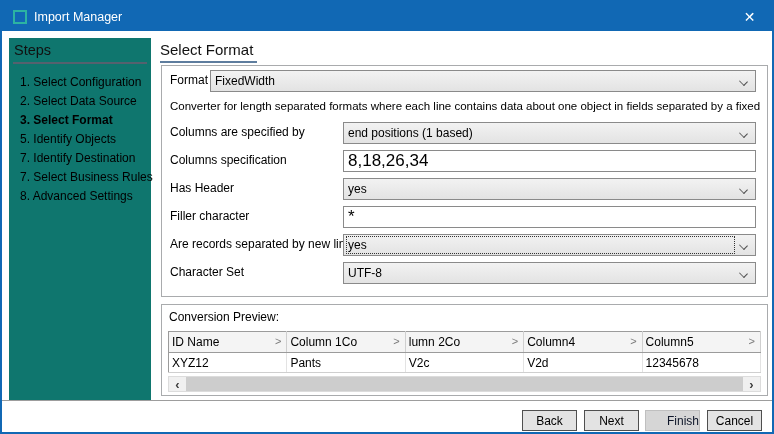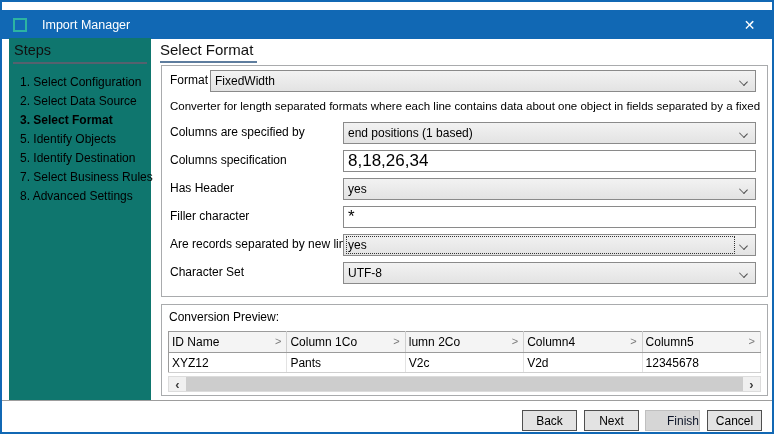--- a/index.html
+++ b/index.html
@@ -11,25 +11,24 @@
   }
   .window {
     position: relative;
     width: 774px; height: 434px;
     background: #ffffff;
     border: 2px solid #1168b4;
     overflow: hidden;
   }
   
   .titlebar {
-    position: absolute; left: 0; top: 8px; right: 0; height: 29px;
+    position: absolute; left: 0; top: 0; right: 0; height: 29px;
     background: #1168b4;
     display: flex; align-items: center;
     color: #fff;
-    gap: 8px;
   }
   .app-icon {
     width: 14px; height: 14px;
     border: 2px solid #2cb4a2;
     margin-left: 11px;
     background: transparent;
   }
   .title-text { margin-left: 7px; font-size: 12.5px; }
   .close-btn {
     position: absolute; right: 0; top: 0; width: 45px; height: 29px;
@@ -169,21 +168,21 @@
     <div class="title-text">Import Manager</div>
     <div class="close-btn">✕</div>
   </div>
 
   <div class="sidebar">
     <div class="sidebar-title">Steps</div>
     <div class="step-item">1. Select Configuration</div>
     <div class="step-item">2. Select Data Source</div>
     <div class="step-item active">3. Select Format</div>
     <div class="step-item">5. Identify Objects</div>
-    <div class="step-item">5. Identify Destination</div>
+    <div class="step-item">7. Identify Destination</div>
     <div class="step-item">7. Select Business Rules</div>
     <div class="step-item">8. Advanced Settings</div>
   </div>
 
   <div class="main-heading">Select Format</div>
   <div class="main-heading-underline"></div>
 
   <div class="groupbox group-format">
     <div class="row" style="top:3px;">
       <div class="row-label">Format</div>

